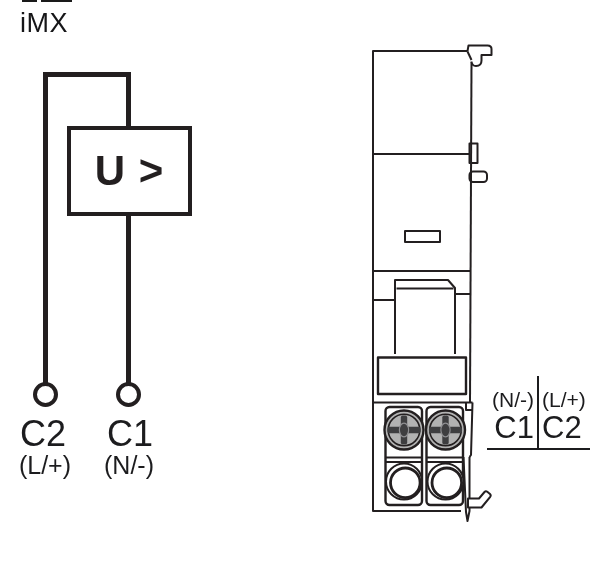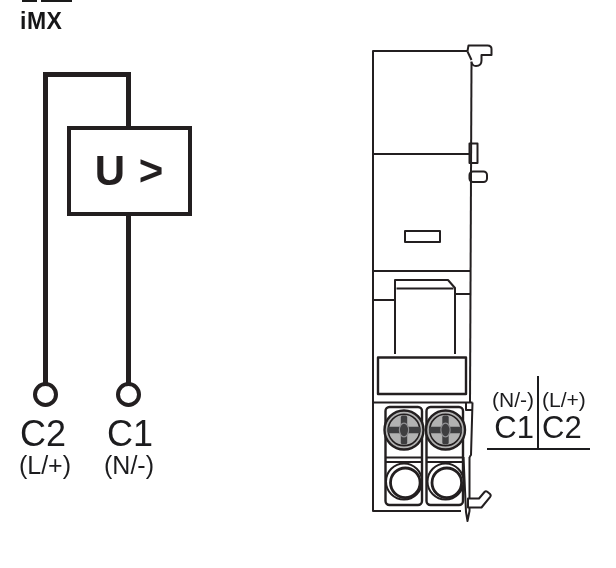--- a/index.html
+++ b/index.html
@@ -3,21 +3,21 @@
 <meta charset="utf-8">
 <style>
   html,body{margin:0;padding:0;background:#ffffff;}
   .canvas{
     position:relative;width:616px;height:568px;background:#ffffff;overflow:hidden;
     font-family:"Liberation Sans",sans-serif;color:#1c1c1e;
   }
   .abs{position:absolute;}
   .artifact{position:absolute;top:0;height:2px;background:#1a1a1a;}
   .title{
-    position:absolute;left:20px;top:8px;font-size:23px;font-weight:bold;
+    position:absolute;left:20px;top:8px;font-size:27px;font-weight:normal;
     letter-spacing:0.5px;color:#161618;
   }
   
   .wire{position:absolute;background:#231f20;}
   .coil-box{
     position:absolute;left:67px;top:126px;width:117px;height:82px;
     border:4px solid #231f20;background:#ffffff;
     display:flex;align-items:center;justify-content:center;
   }
   .coil-label{font-size:42px;font-weight:bold;color:#231f20;letter-spacing:1px;}

